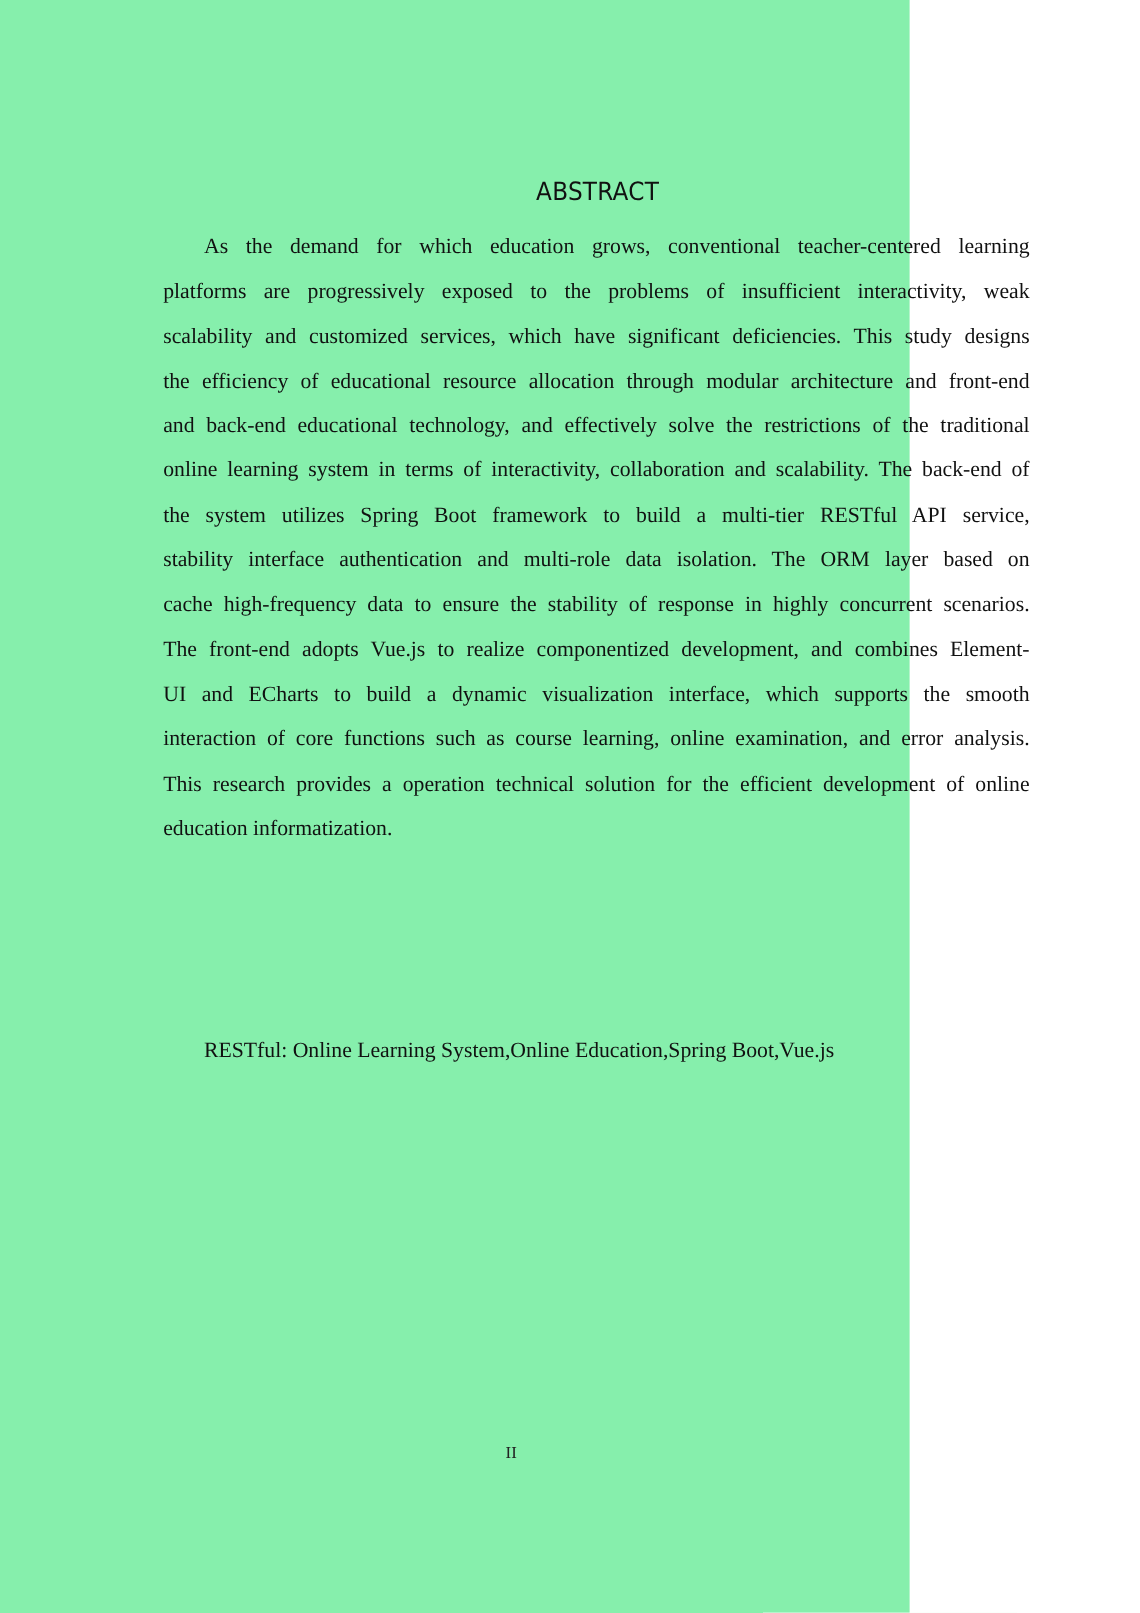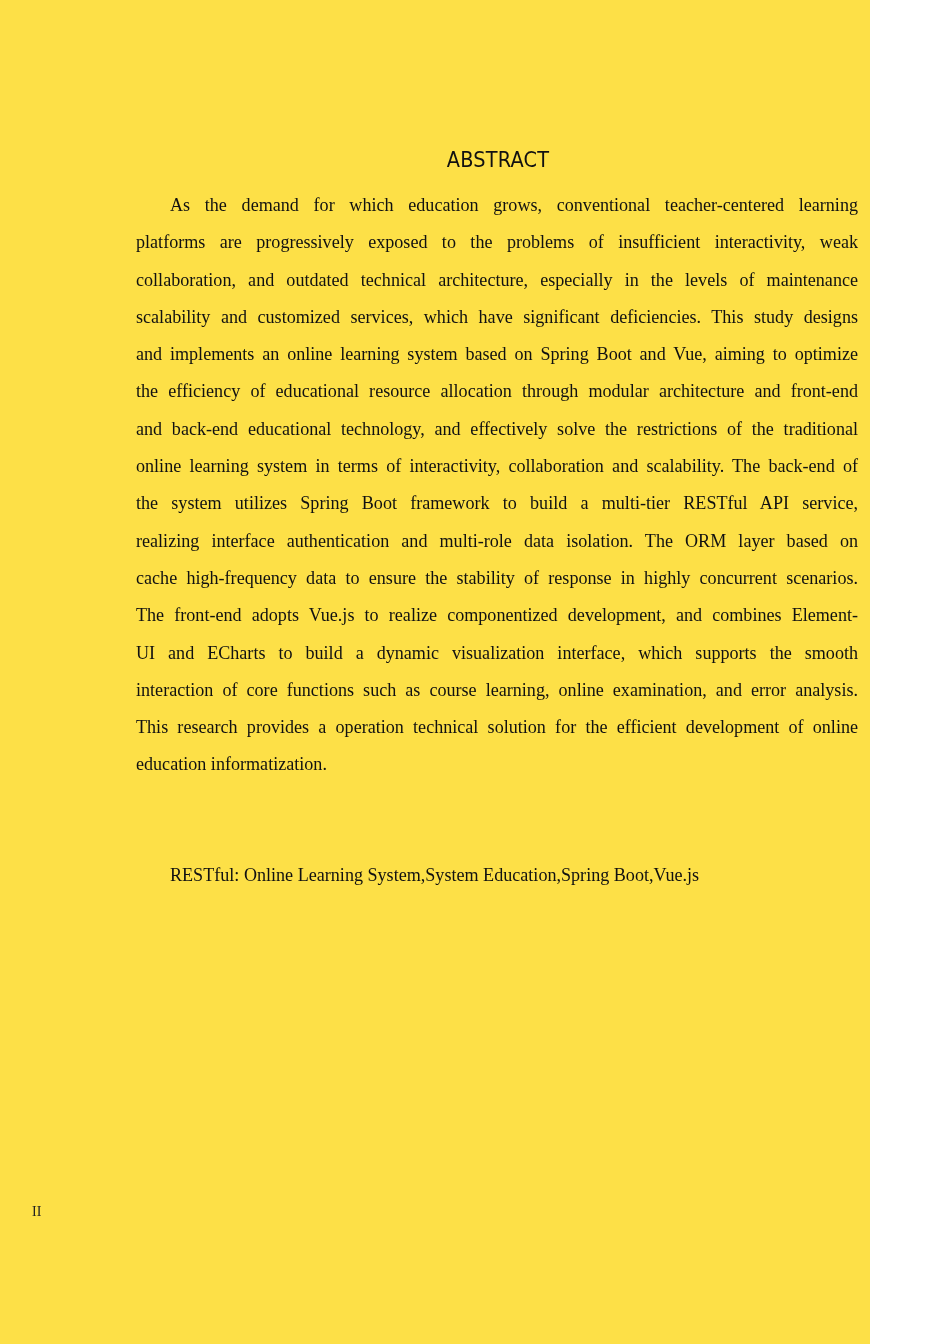--- a/index.html
+++ b/index.html
@@ -12,23 +12,23 @@
     height: 1344px;
     position: relative;
     overflow: hidden;
     font-family: "Liberation Serif", "DejaVu Serif", serif;
     color: #111111;
   }
   .page {
     position: absolute;
     left: 0;
     top: 0;
-    width: 870px;
+    width: 758px;
     height: 1344px;
-    background: #fde047;
+    background: #86efac;
   }
   .title {
     position: absolute;
     left: 0;
     width: 996px;
     top: 148px;
     text-align: center;
     font-family: "DejaVu Sans", "Liberation Sans", sans-serif;
     font-size: 21px;
     letter-spacing: 0.2px;
@@ -62,52 +62,49 @@
     left: 170px;
     top: 862px;
     font-size: 18.1px;
     line-height: 26px;
   }
   .page-number {
     position: absolute;
     left: 0;
     width: 852px;
     top: 1204px;
-    text-align: left;
+    text-align: center;
     font-size: 14px;
     color: #222222;
-    margin-left: 32px;
   }
 </style>
 </head>
 <body>
 
 <div class="page">
 
   <div class="title">ABSTRACT</div>
 
   <div class="body-block">
     <div class="line indent">As the demand for which education grows, conventional teacher-centered learning</div>
     <div class="line">platforms are progressively exposed to the problems of insufficient interactivity, weak</div>
-    <div class="line">collaboration, and outdated technical architecture, especially in the levels of maintenance</div>
     <div class="line">scalability and customized services, which have significant deficiencies. This study designs</div>
-    <div class="line">and implements an online learning system based on Spring Boot and Vue, aiming to optimize</div>
     <div class="line">the efficiency of educational resource allocation through modular architecture and front-end</div>
     <div class="line">and back-end educational technology, and effectively solve the restrictions of the traditional</div>
     <div class="line">online learning system in terms of interactivity, collaboration and scalability. The back-end of</div>
     <div class="line">the system utilizes Spring Boot framework to build a multi-tier RESTful API service,</div>
-    <div class="line">realizing interface authentication and multi-role data isolation. The ORM layer based on</div>
+    <div class="line">stability interface authentication and multi-role data isolation. The ORM layer based on</div>
     <div class="line">cache high-frequency data to ensure the stability of response in highly concurrent scenarios.</div>
     <div class="line">The front-end adopts Vue.js to realize componentized development, and combines Element-</div>
     <div class="line">UI and ECharts to build a dynamic visualization interface, which supports the smooth</div>
     <div class="line">interaction of core functions such as course learning, online examination, and error analysis.</div>
     <div class="line">This research provides a operation technical solution for the efficient development of online</div>
     <div class="line last">education informatization.</div>
   </div>
 
   <div class="keywords">
     <span>RESTful:</span>
-    <span>Online Learning System,System Education,Spring Boot,Vue.js</span>
+    <span>Online Learning System,Online Education,Spring Boot,Vue.js</span>
   </div>
 
   <div class="page-number">II</div>
 
 </div>
 
 </body></html>

